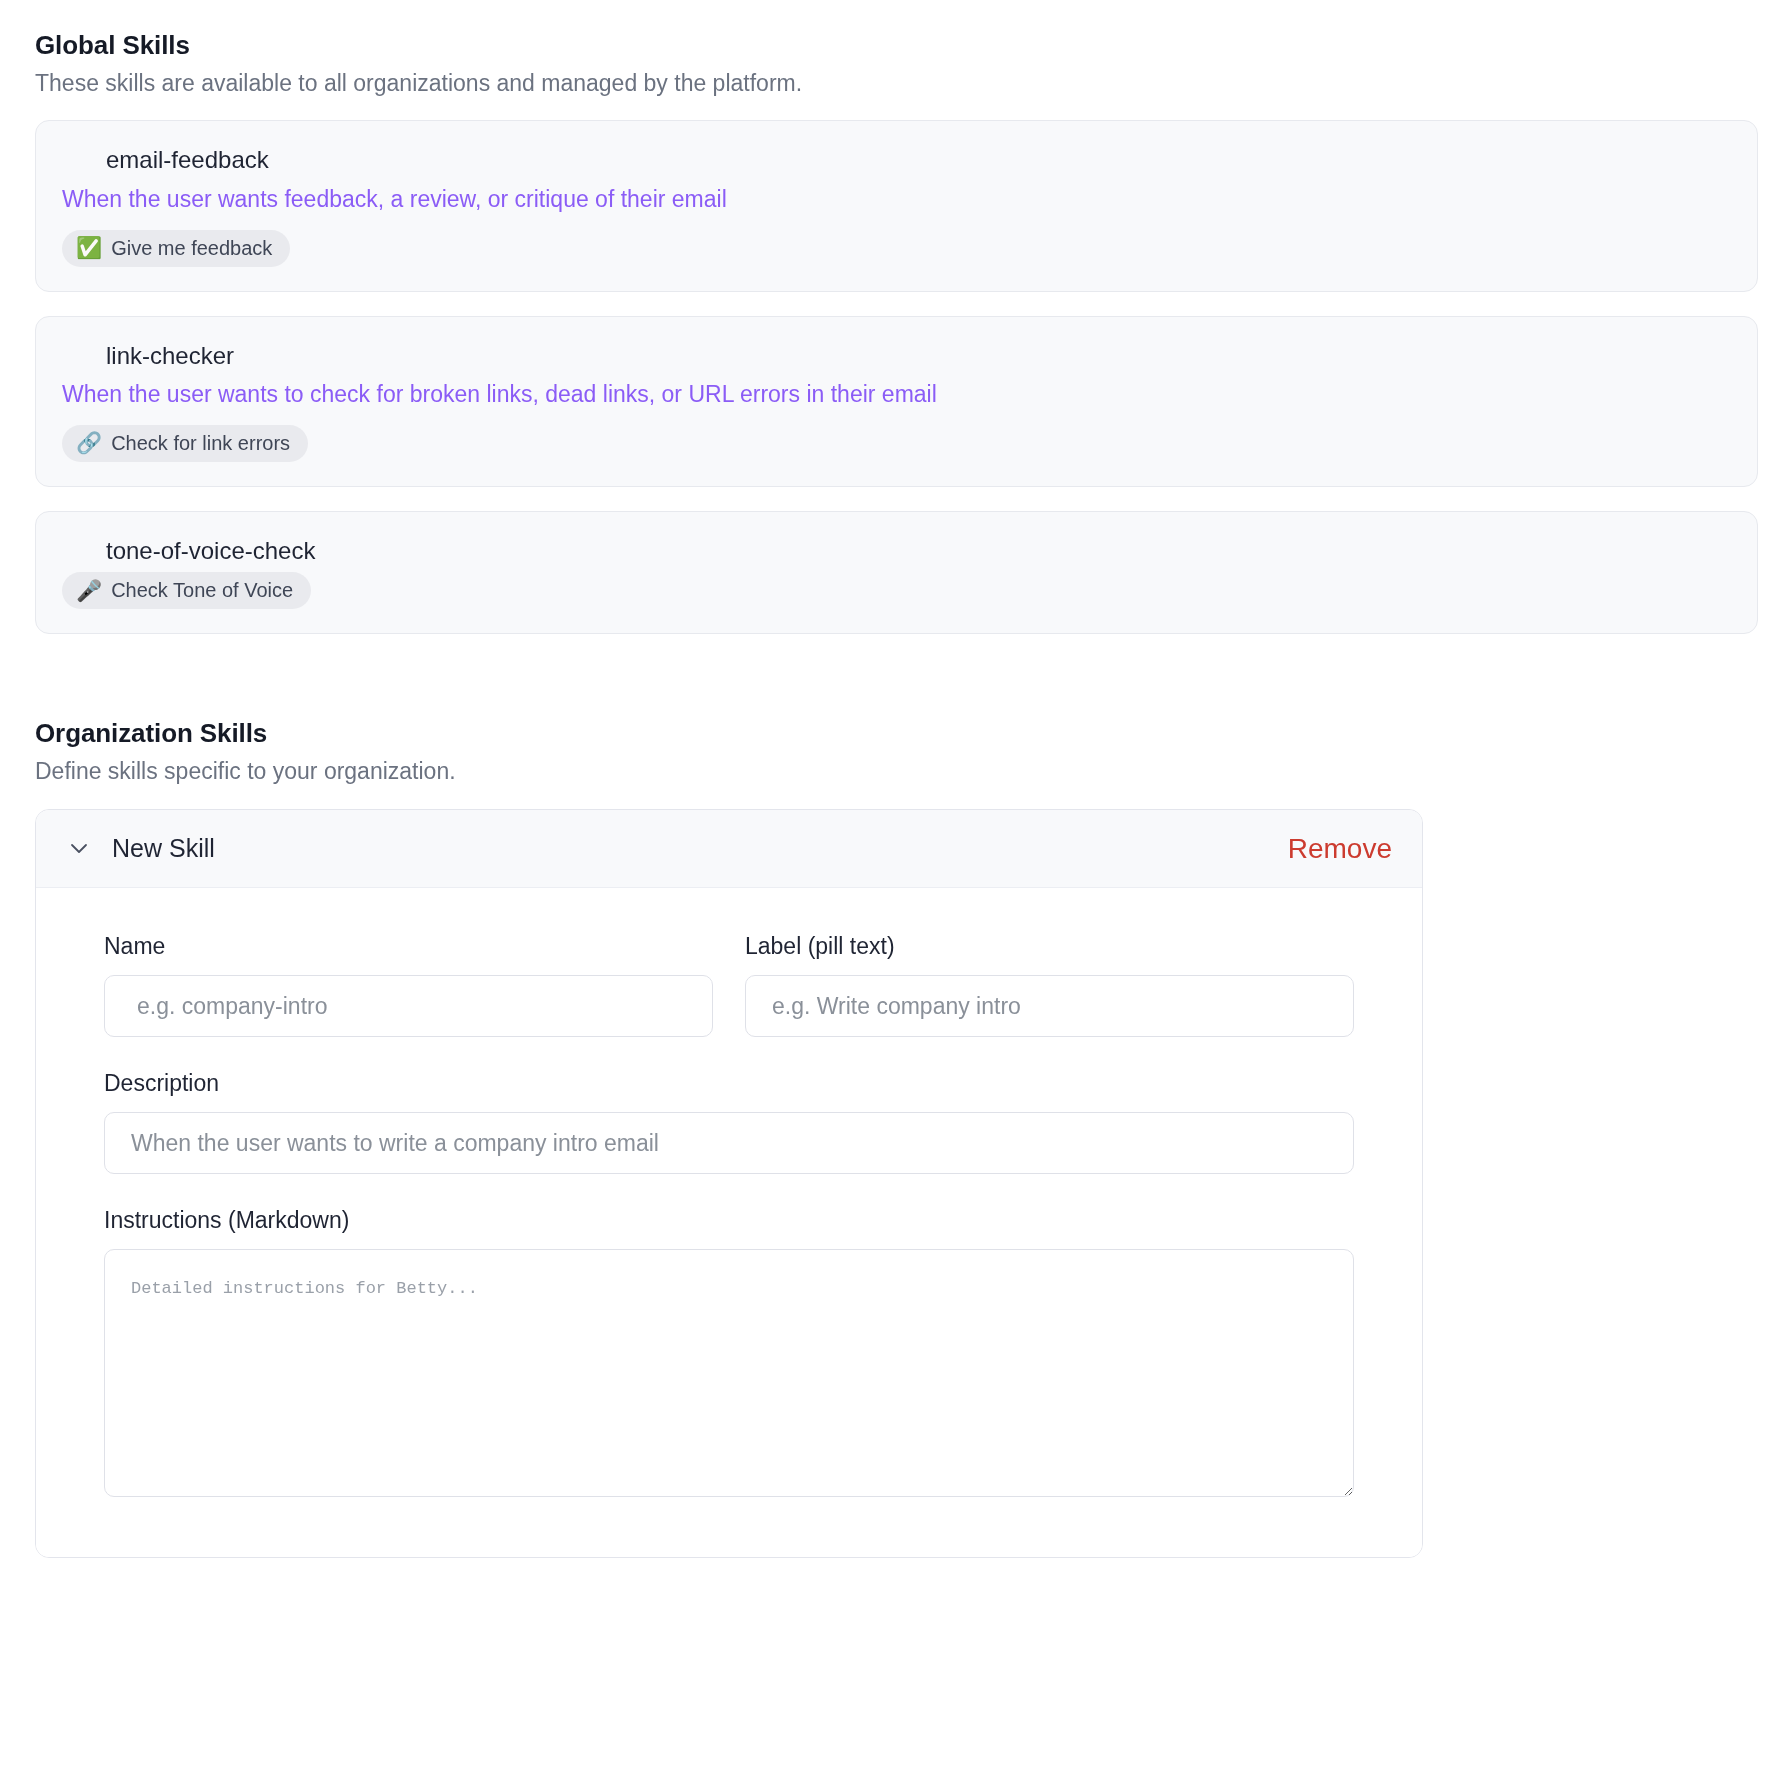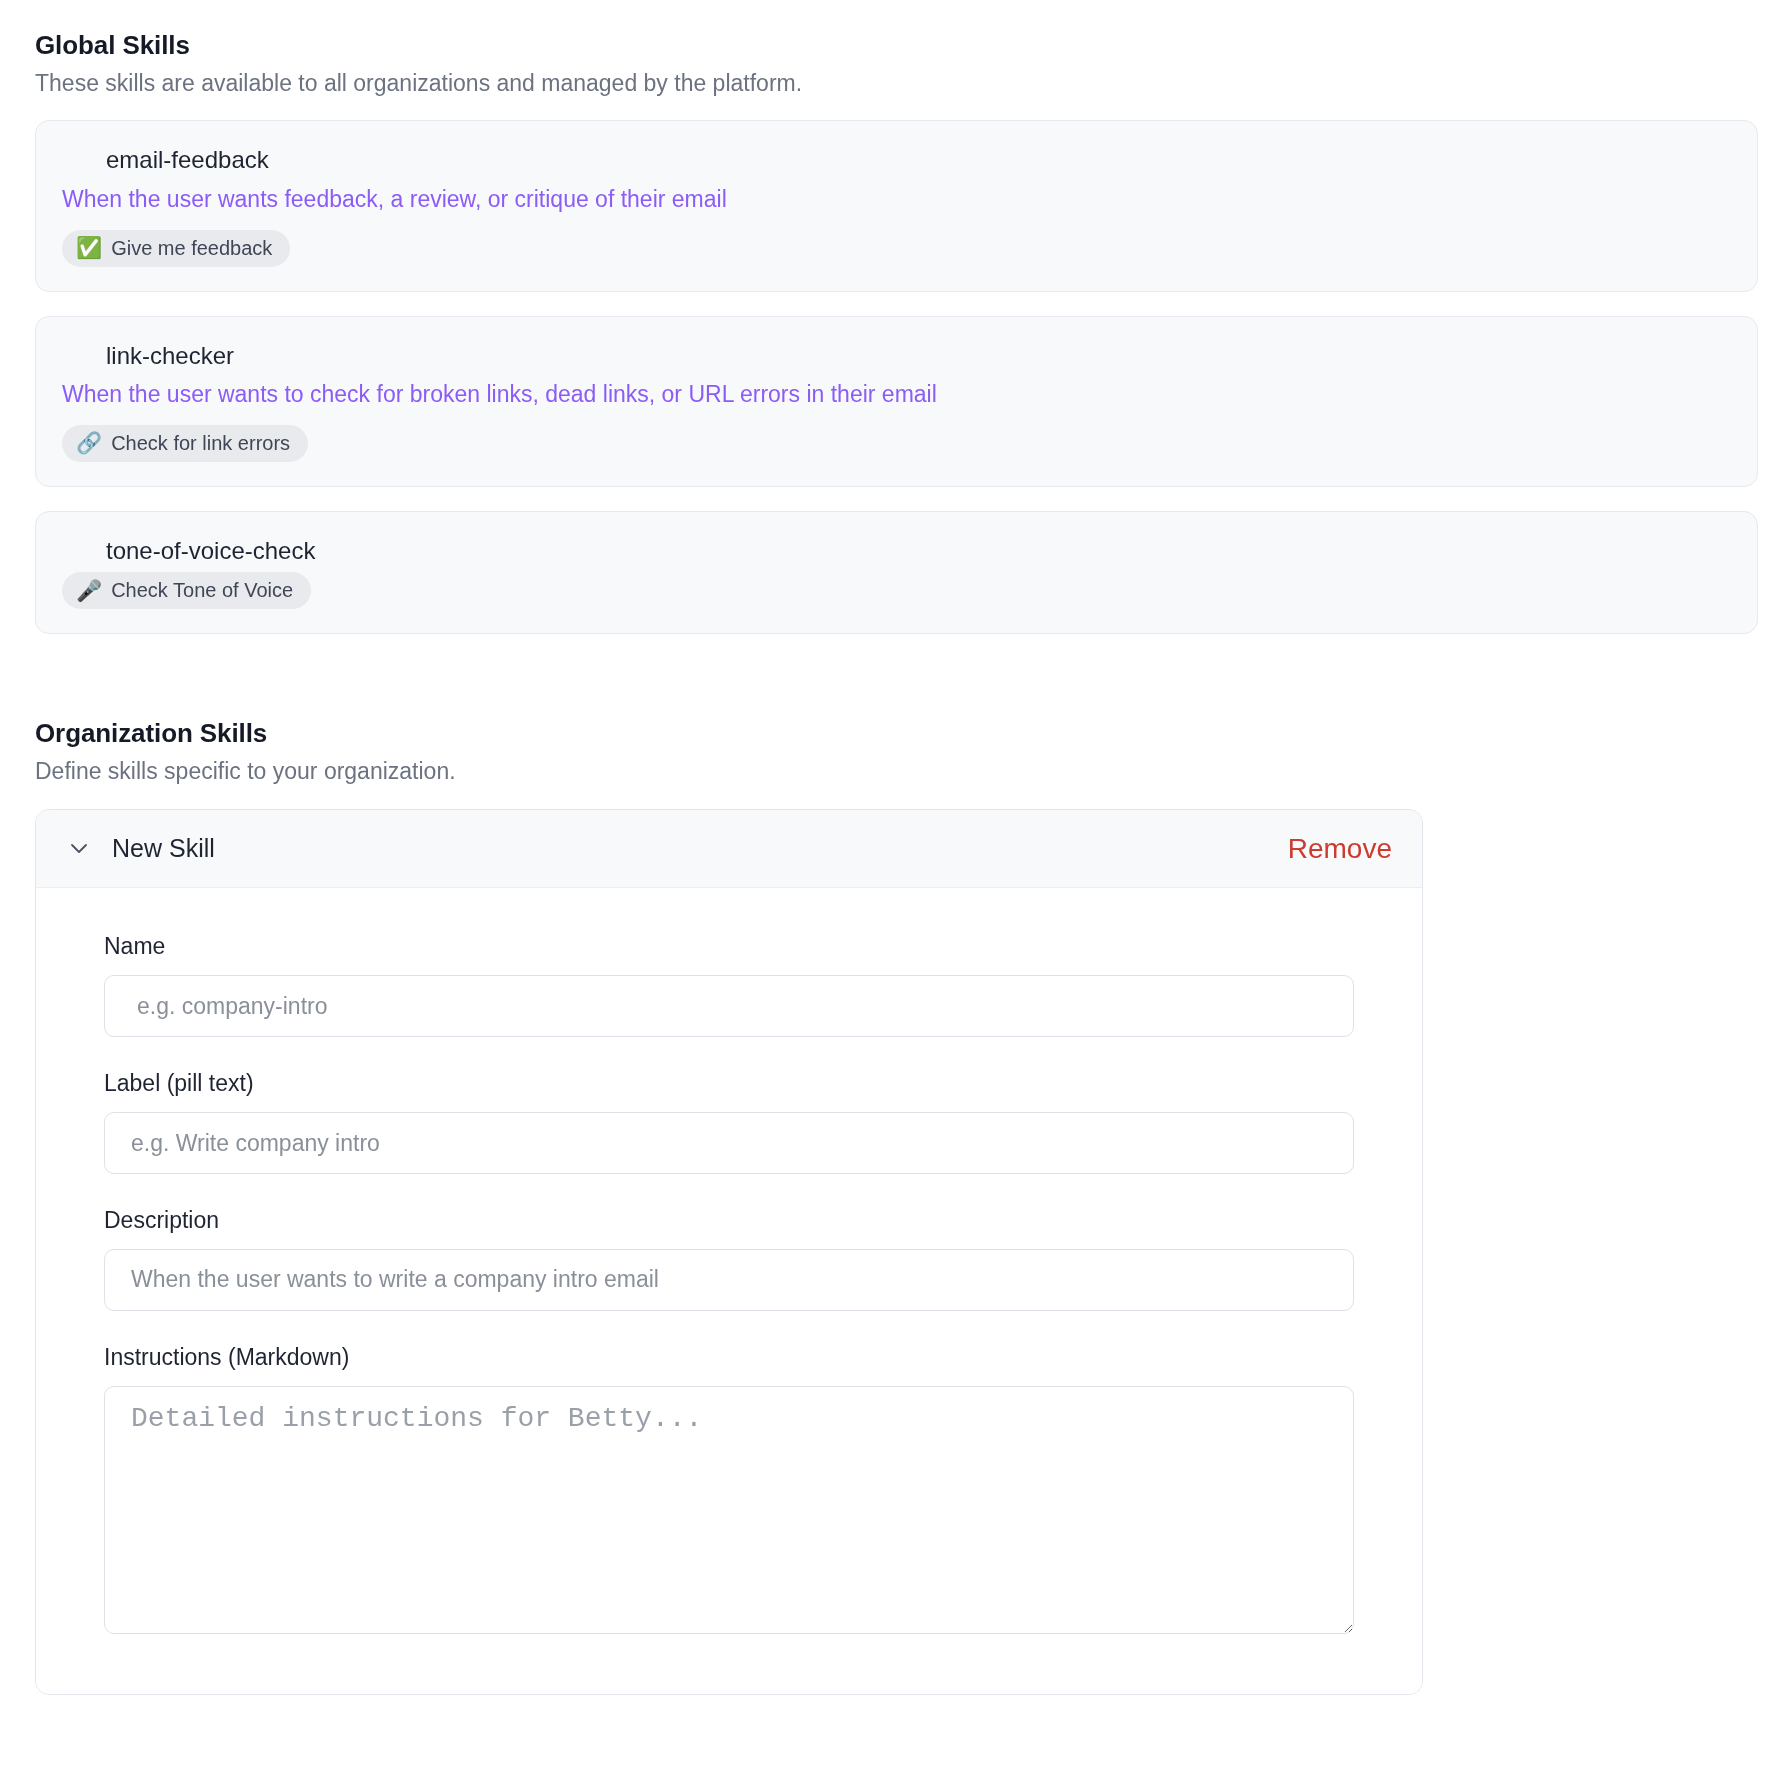--- a/index.html
+++ b/index.html
@@ -131,21 +131,20 @@
 
   .org-card-body {
     padding: 44px 68px 52px 68px;
     background: #ffffff;
   }
 
   .field-row {
     display: flex;
     gap: 32px;
     margin-bottom: 32px;
-    flex-direction: column;
   }
   .field { flex: 1 1 0; min-width: 0; }
   .field-full { width: 100%; margin-bottom: 32px; }
 
   .field-label {
     display: block;
     font-size: 23px;
     font-weight: 400;
     color: #1f2433;
     margin-bottom: 13px;
@@ -165,22 +164,22 @@
   }
   .text-input.indent { padding-left: 26px; }
   .text-input::placeholder { color: #8a9099; opacity: 1; }
 
   .textarea-input {
     width: 100%;
     height: 248px;
     border: 1px solid #dfe1e8;
     border-radius: 10px;
     background: #ffffff;
-    padding: 16px 26px;
-    font-size: 28px;
+    padding: 29px 26px;
+    font-size: 17px;
     font-family: "Liberation Mono", monospace;
     color: #1f2433;
     outline: none;
     resize: vertical;
     display: block;
   }
   .textarea-input::placeholder { color: #9aa0a9; opacity: 1; }
 </style>
 </head>
 <body>

